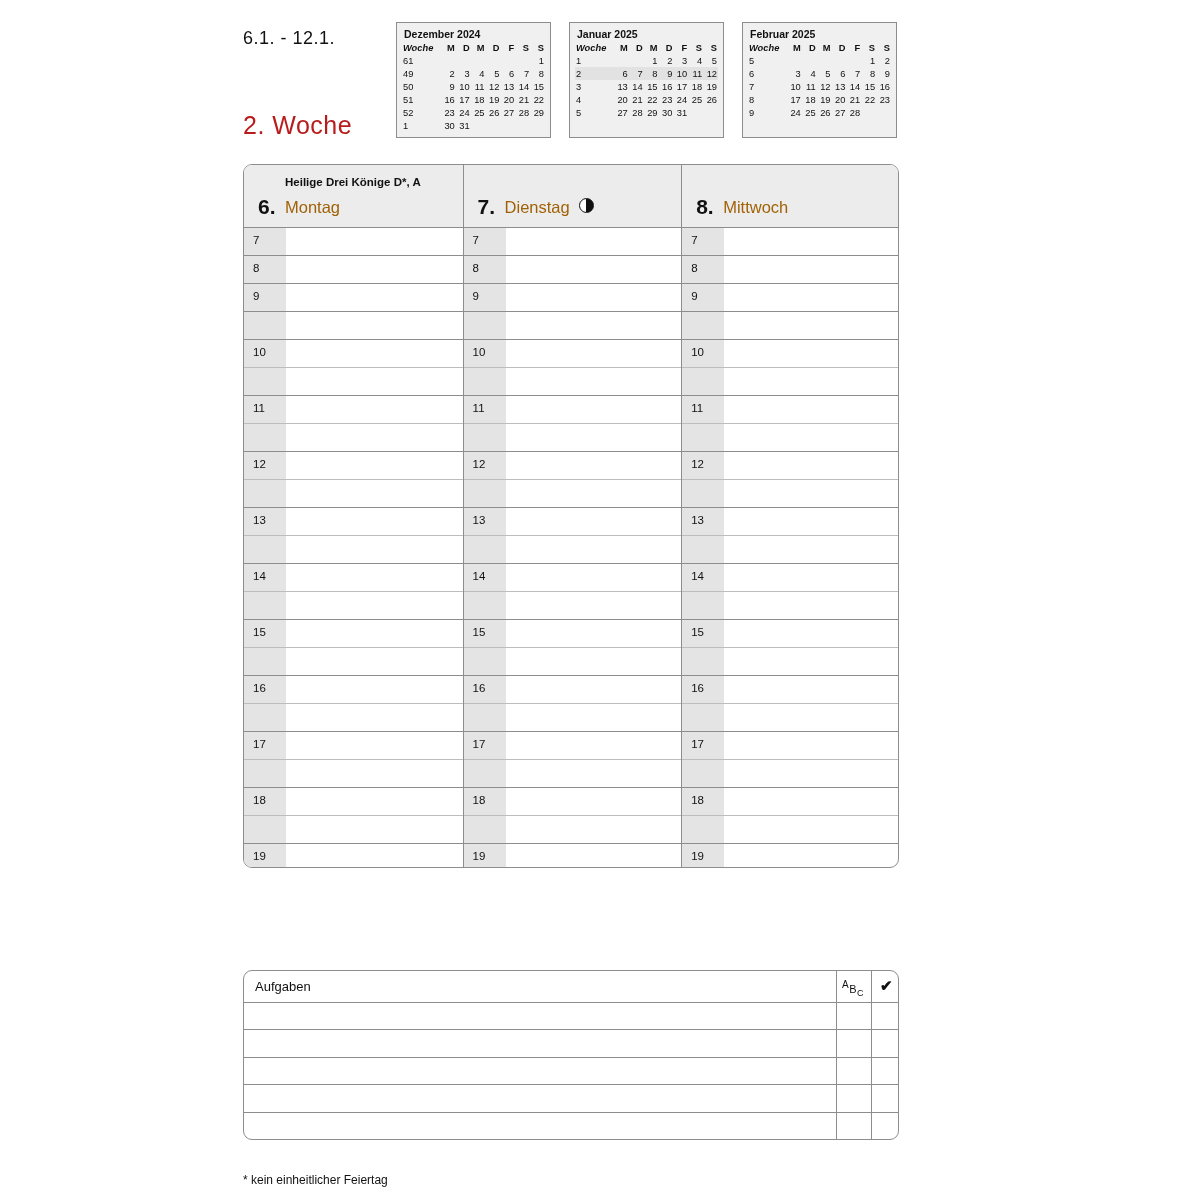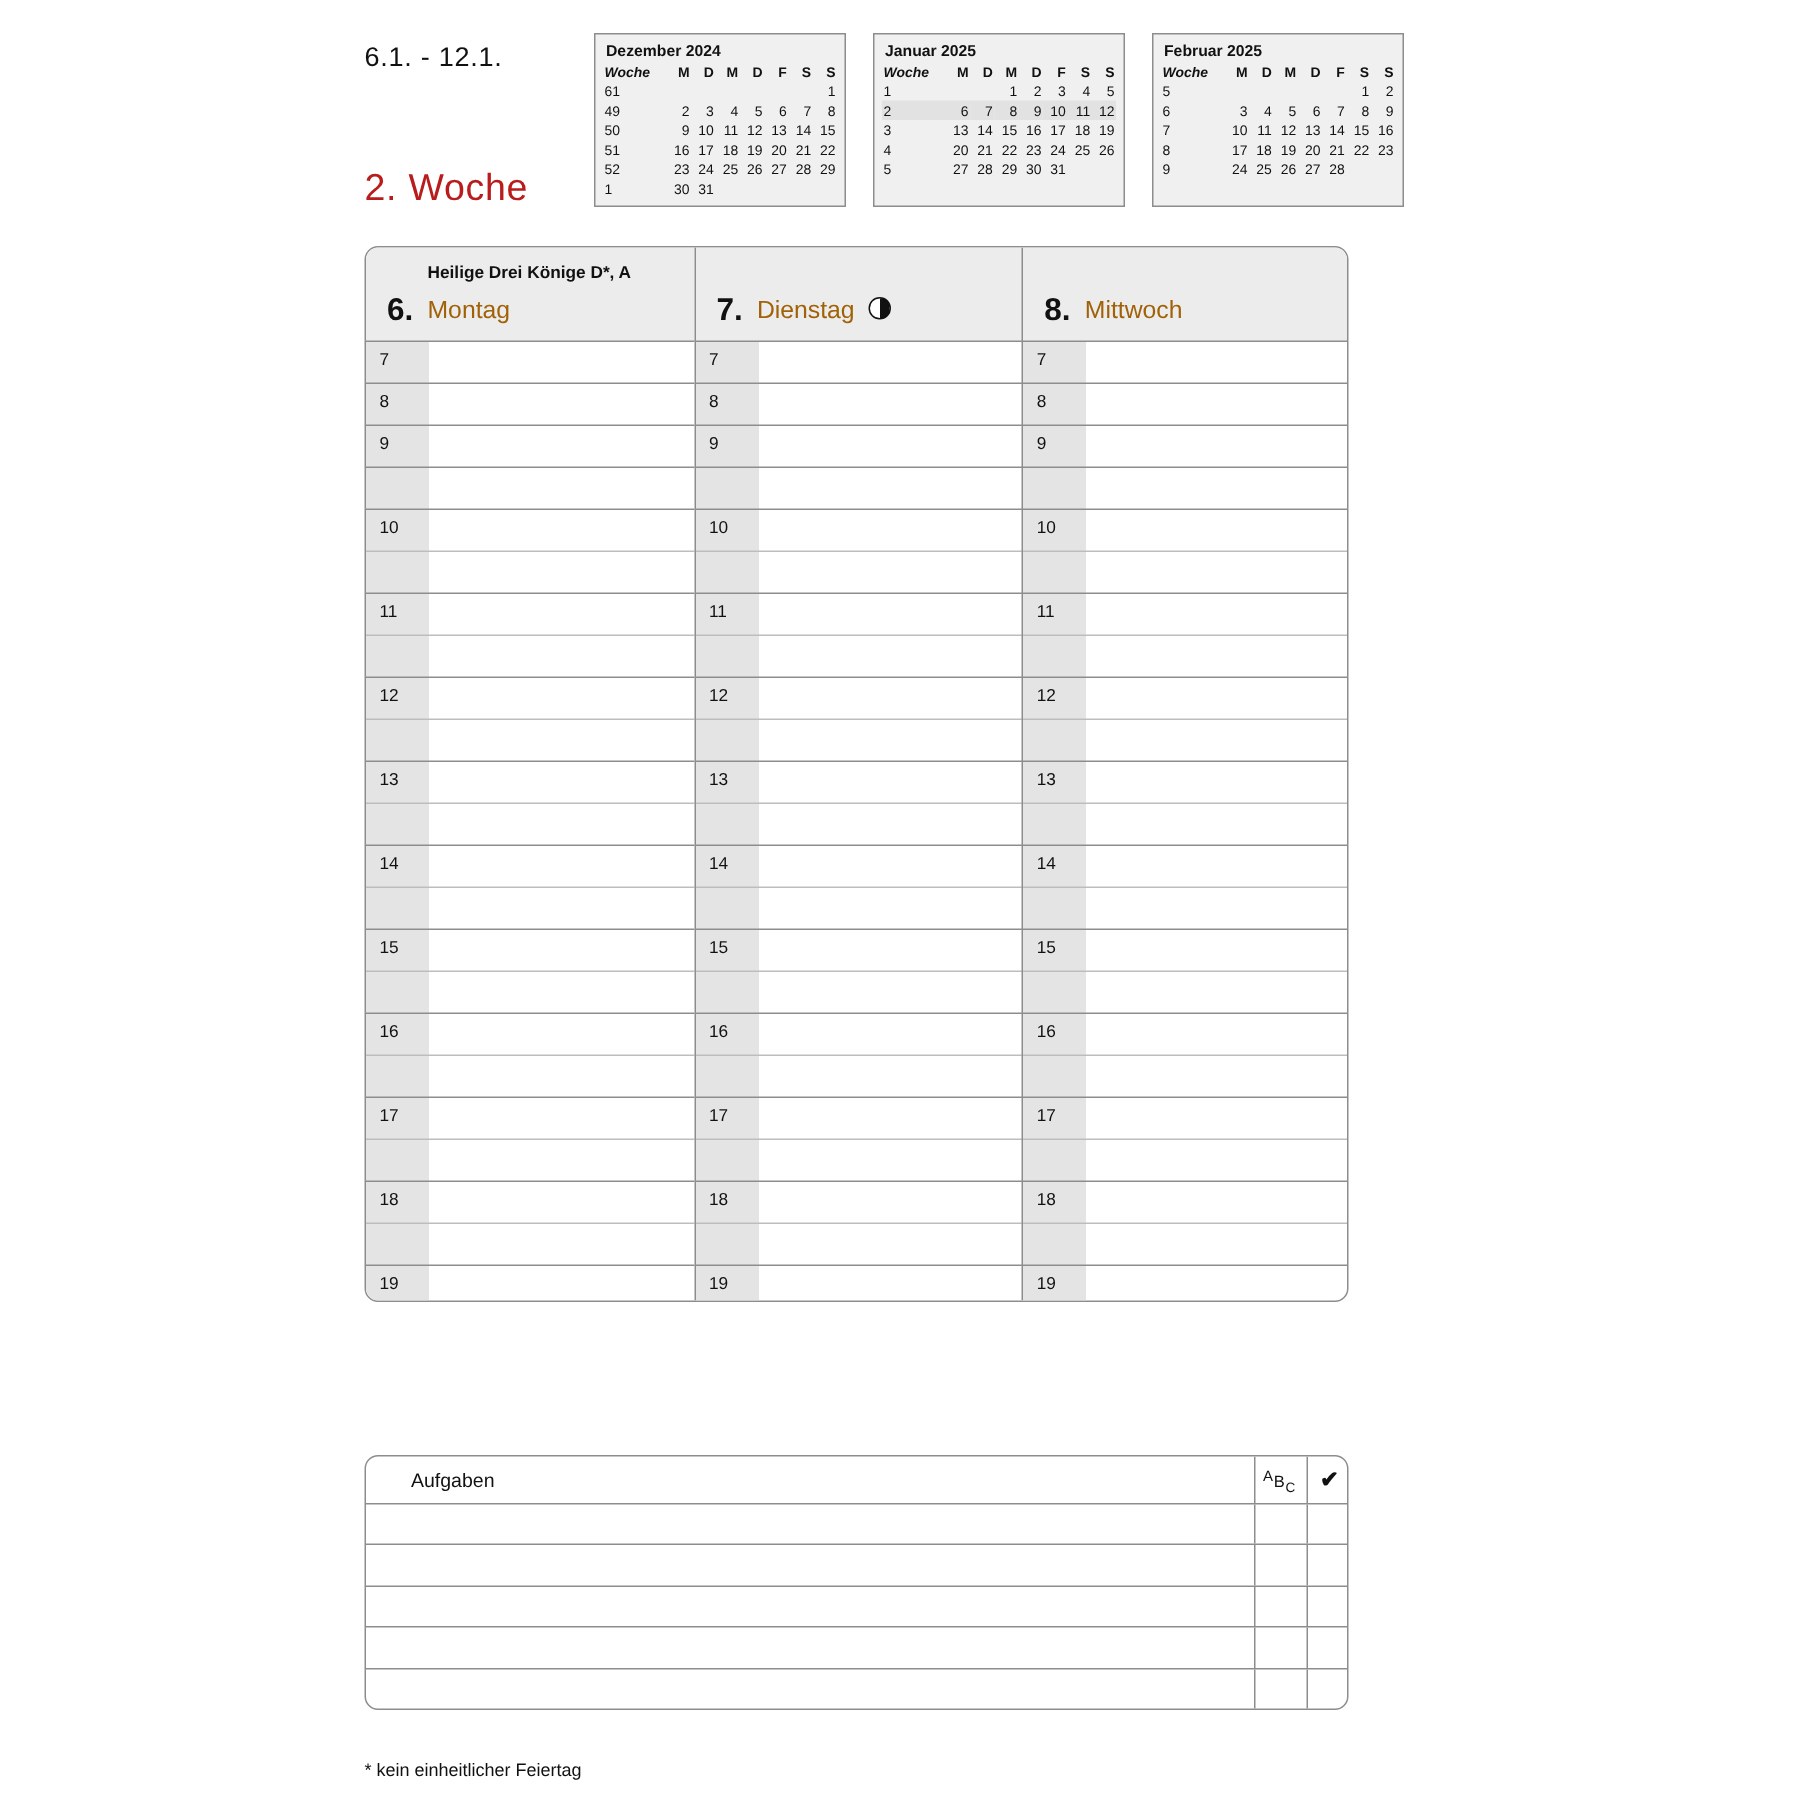--- a/index.html
+++ b/index.html
@@ -38,21 +38,21 @@
   }
 
   
   .mini-months {
     position: absolute;
     left: 396px; top: 22px;
     display: flex;
     gap: 18px;
   }
   .mini-month {
-    width: 168px;
+    width: 155px;
     border: 1px solid #8d8d8d;
     background: #f0f0f0;
     box-sizing: border-box;
     padding: 4px 5px 5px 5px;
   }
   .mini-month .mm-title {
     font-size: 10.5px;
     font-weight: bold;
     color: #111;
     padding: 1px 0 3px 2px;
@@ -191,21 +191,20 @@
     position: relative;
     height: 32px;
     border-bottom: 1px solid #8d8d8d;
     box-sizing: border-box;
   }
   .tasks-title {
     position: absolute;
     left: 11px; top: 8px;
     font-size: 13px;
     color: #111;
-    margin-left: 19px;
   }
   .tasks-row {
     position: relative;
     height: 27.4px;
     border-bottom: 1px solid #8d8d8d;
     box-sizing: border-box;
   }
   .tasks-row:last-child { border-bottom: none; }
   .colsep-a {
     position: absolute;

